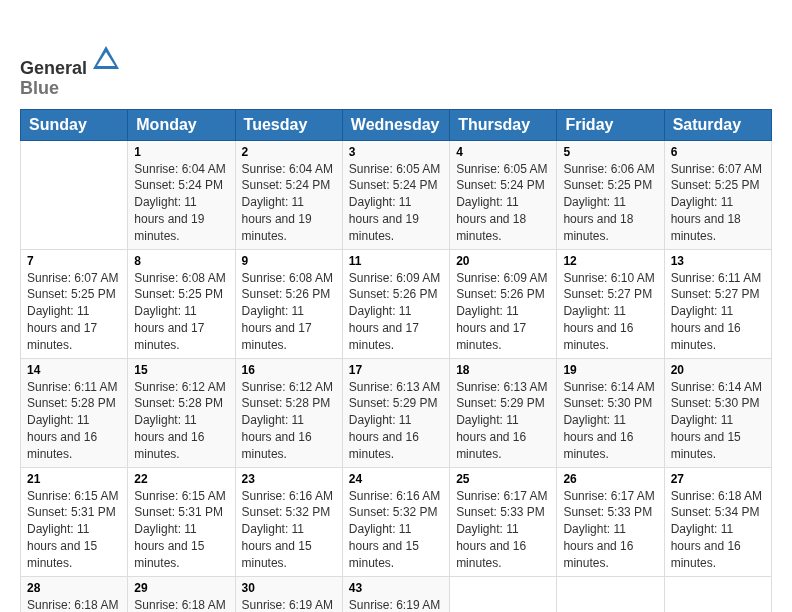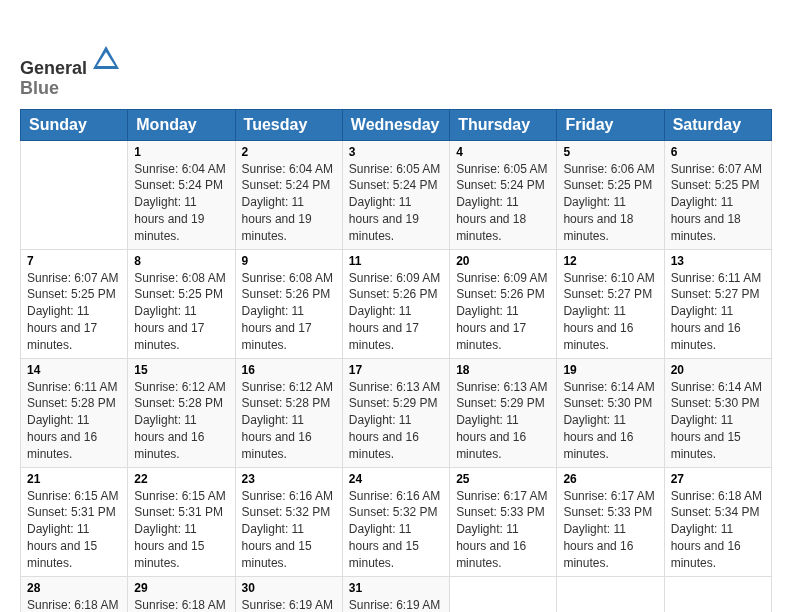--- a/index.html
+++ b/index.html
@@ -247,21 +247,21 @@
         </td>
         <td>
           <span class="day-num">29</span>
           <div class="day-info">Sunrise: 6:18 AM<br>Sunset: 5:35 PM<br>Daylight: 11 hours and 16 minutes.</div>
         </td>
         <td>
           <span class="day-num">30</span>
           <div class="day-info">Sunrise: 6:19 AM<br>Sunset: 5:35 PM<br>Daylight: 11 hours and 16 minutes.</div>
         </td>
         <td>
-          <span class="day-num">31</span>
+          <span class="day-num">43</span>
           <div class="day-info">Sunrise: 6:19 AM<br>Sunset: 5:36 PM<br>Daylight: 11 hours and 16 minutes.</div>
         </td>
         <td class="empty-cell"></td>
         <td class="empty-cell"></td>
         <td class="empty-cell"></td>
       </tr>
     </tbody>
 </table>
 
 </body></html>

